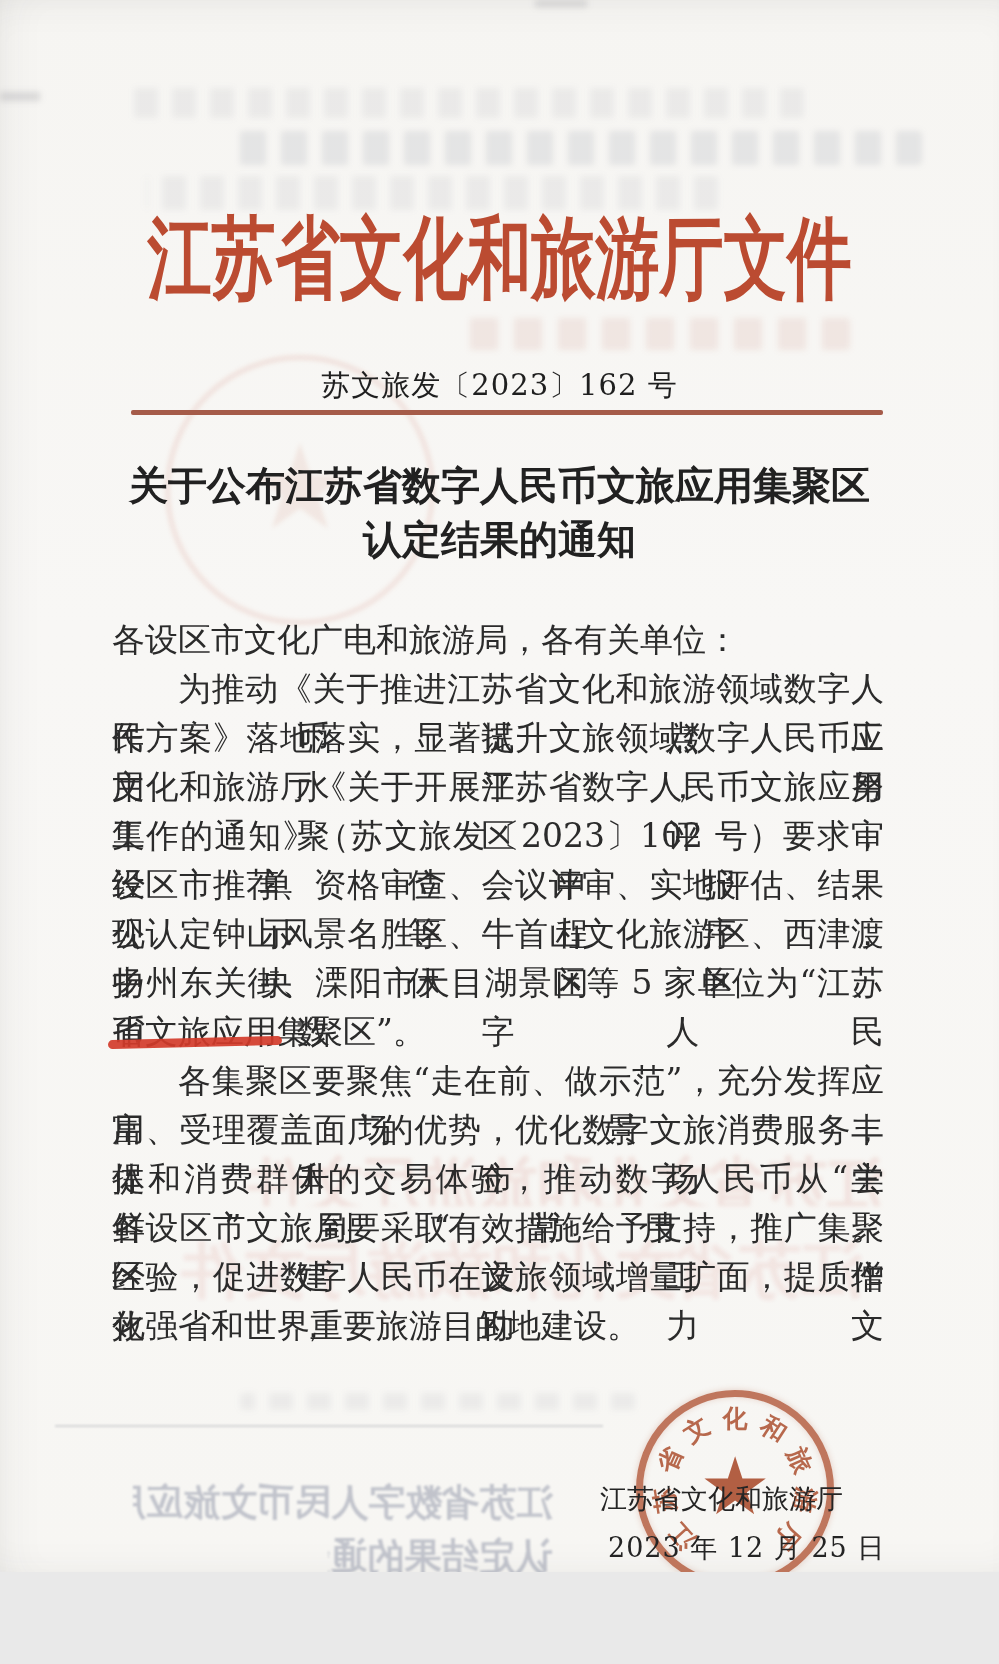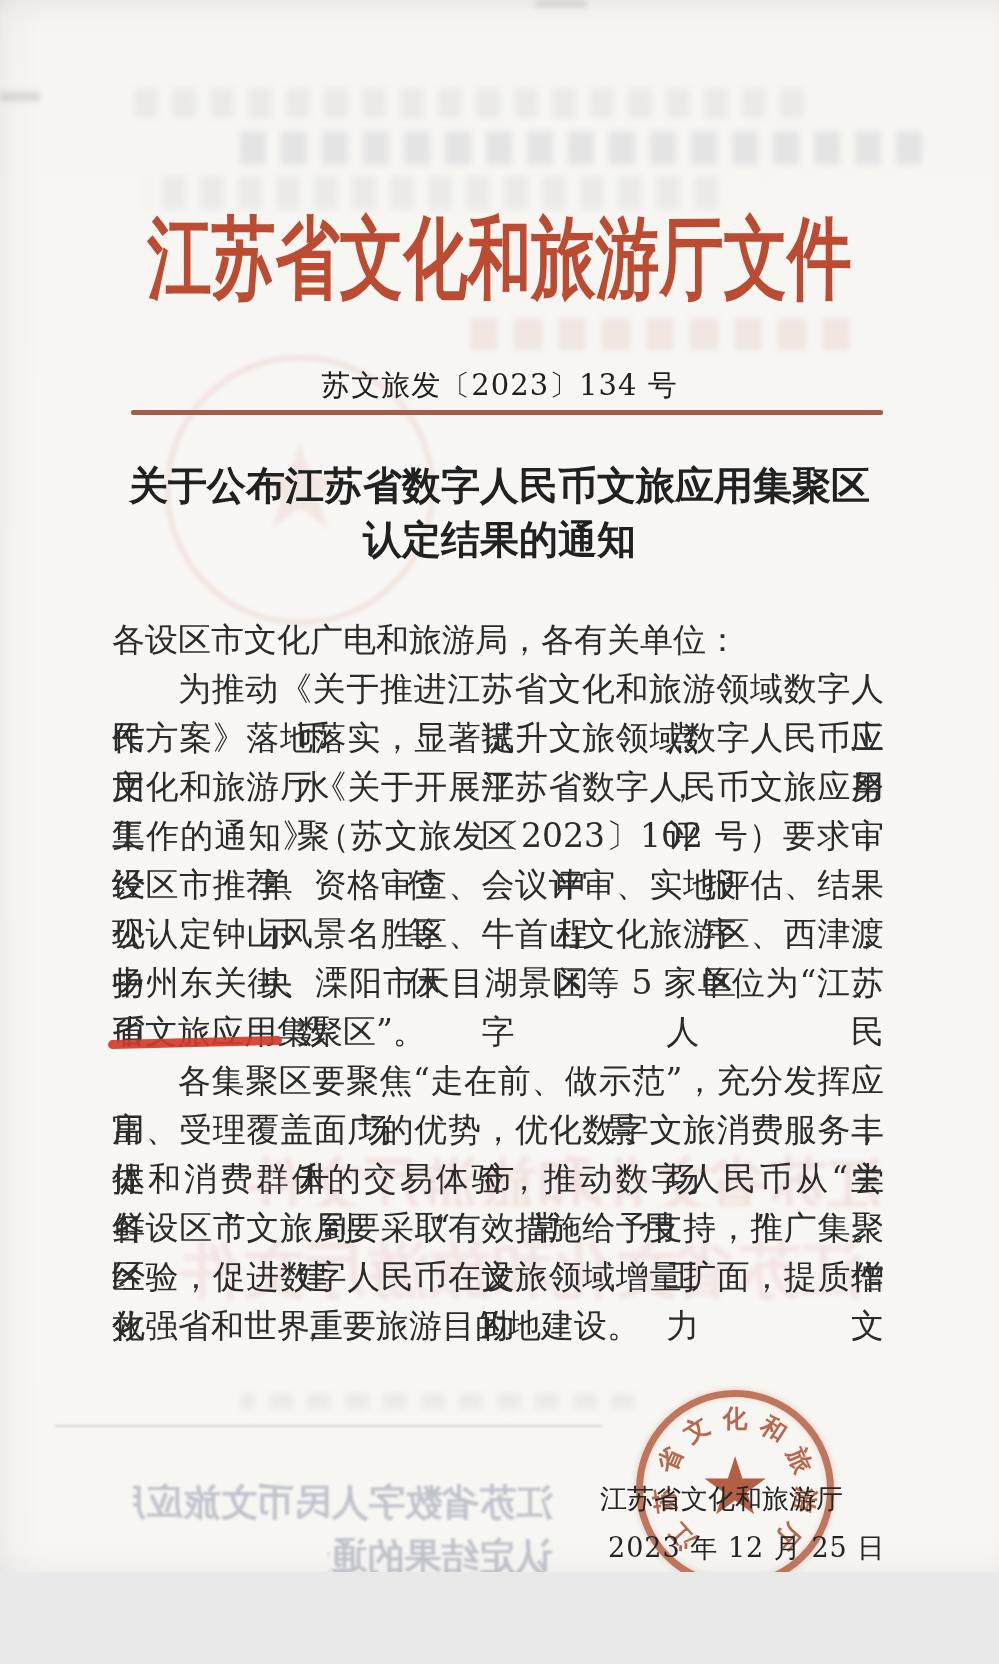--- a/index.html
+++ b/index.html
@@ -76,21 +76,21 @@
   <div class="ghost-row light" style="left:146px; top:176px; width:572px; height:34px;"></div>
   <div class="ghost-row reddish" style="left:462px; top:318px; width:388px; height:32px;"></div>
   <div class="smudge" style="left:535px; top:0; width:52px; height:7px;"></div>
   <div class="smudge" style="left:0; top:92px; width:40px; height:9px;"></div>
 
   <div class="ghost-seal">
     <span class="gstar">★</span>
   </div>
 
   <div class="header-title">江苏省文化和旅游厅文件</div>
-  <div class="doc-number">苏文旅发〔2023〕134 号</div>
+  <div class="doc-number">苏文旅发〔2023〕162 号</div>
   <div class="red-rule"></div>
 
   <div class="doc-title">
     <div>关于公布江苏省数字人民币文旅应用集聚区</div>
     <div>认定结果的通知</div>
   </div>
 
   <div class="ghost-red-text" style="left:148px; top:1146px; width:736px; height:60px; font-size:58px;">江苏省文化和旅游厅文件</div>
   <div class="ghost-red-text" style="left:162px; top:1228px; width:700px; height:72px; font-size:62px; opacity:.85;">江苏省文化和旅游厅文件</div>
 

